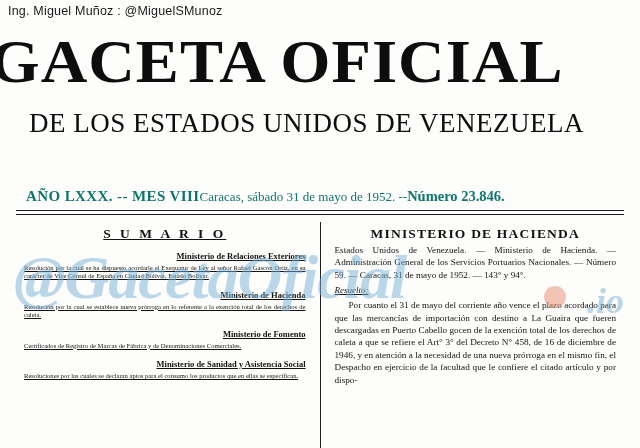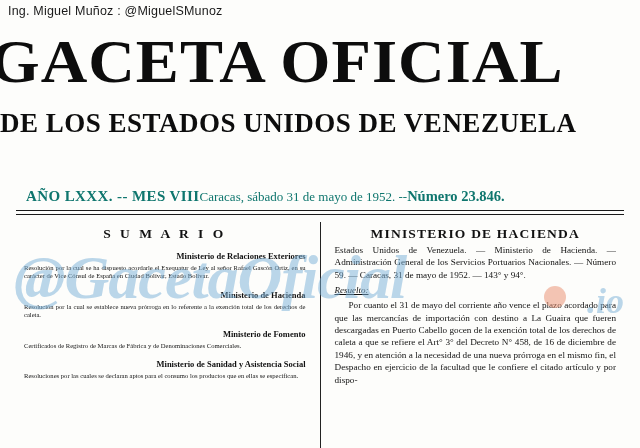--- a/index.html
+++ b/index.html
@@ -43,27 +43,28 @@
     font-weight: bold;
     font-size: 62px;
     line-height: 70px;
     letter-spacing: 1px;
     color: #0d0d0d;
     white-space: nowrap;
     transform: scaleX(1.04);
   }
   .masthead-sub {
     font-family: "Liberation Serif", serif;
-    font-weight: bold;
+    font-weight: normal;
     font-size: 27px;
     line-height: 34px;
     letter-spacing: 0.5px;
     color: #0d0d0d;
     margin-top: 10px;
     white-space: nowrap;
+    padding-left: 29px;
   }
 
   
   .issueline {
     position: absolute;
     left: 26px;
     right: 40px;
     top: 188px;
     display: flex;
     align-items: baseline;
@@ -105,20 +106,21 @@
     height: 226px;
     display: flex;
   }
   .col {
     position: relative;
     box-sizing: border-box;
   }
   .col-left {
     width: 302px;
     padding: 0 12px 0 8px;
+    text-decoration: underline;
   }
   .divider {
     width: 0;
     border-left: 1.2px solid #222;
     margin: 0 2px;
   }
   .col-right {
     width: 302px;
     padding: 0 8px 0 12px;
   }

